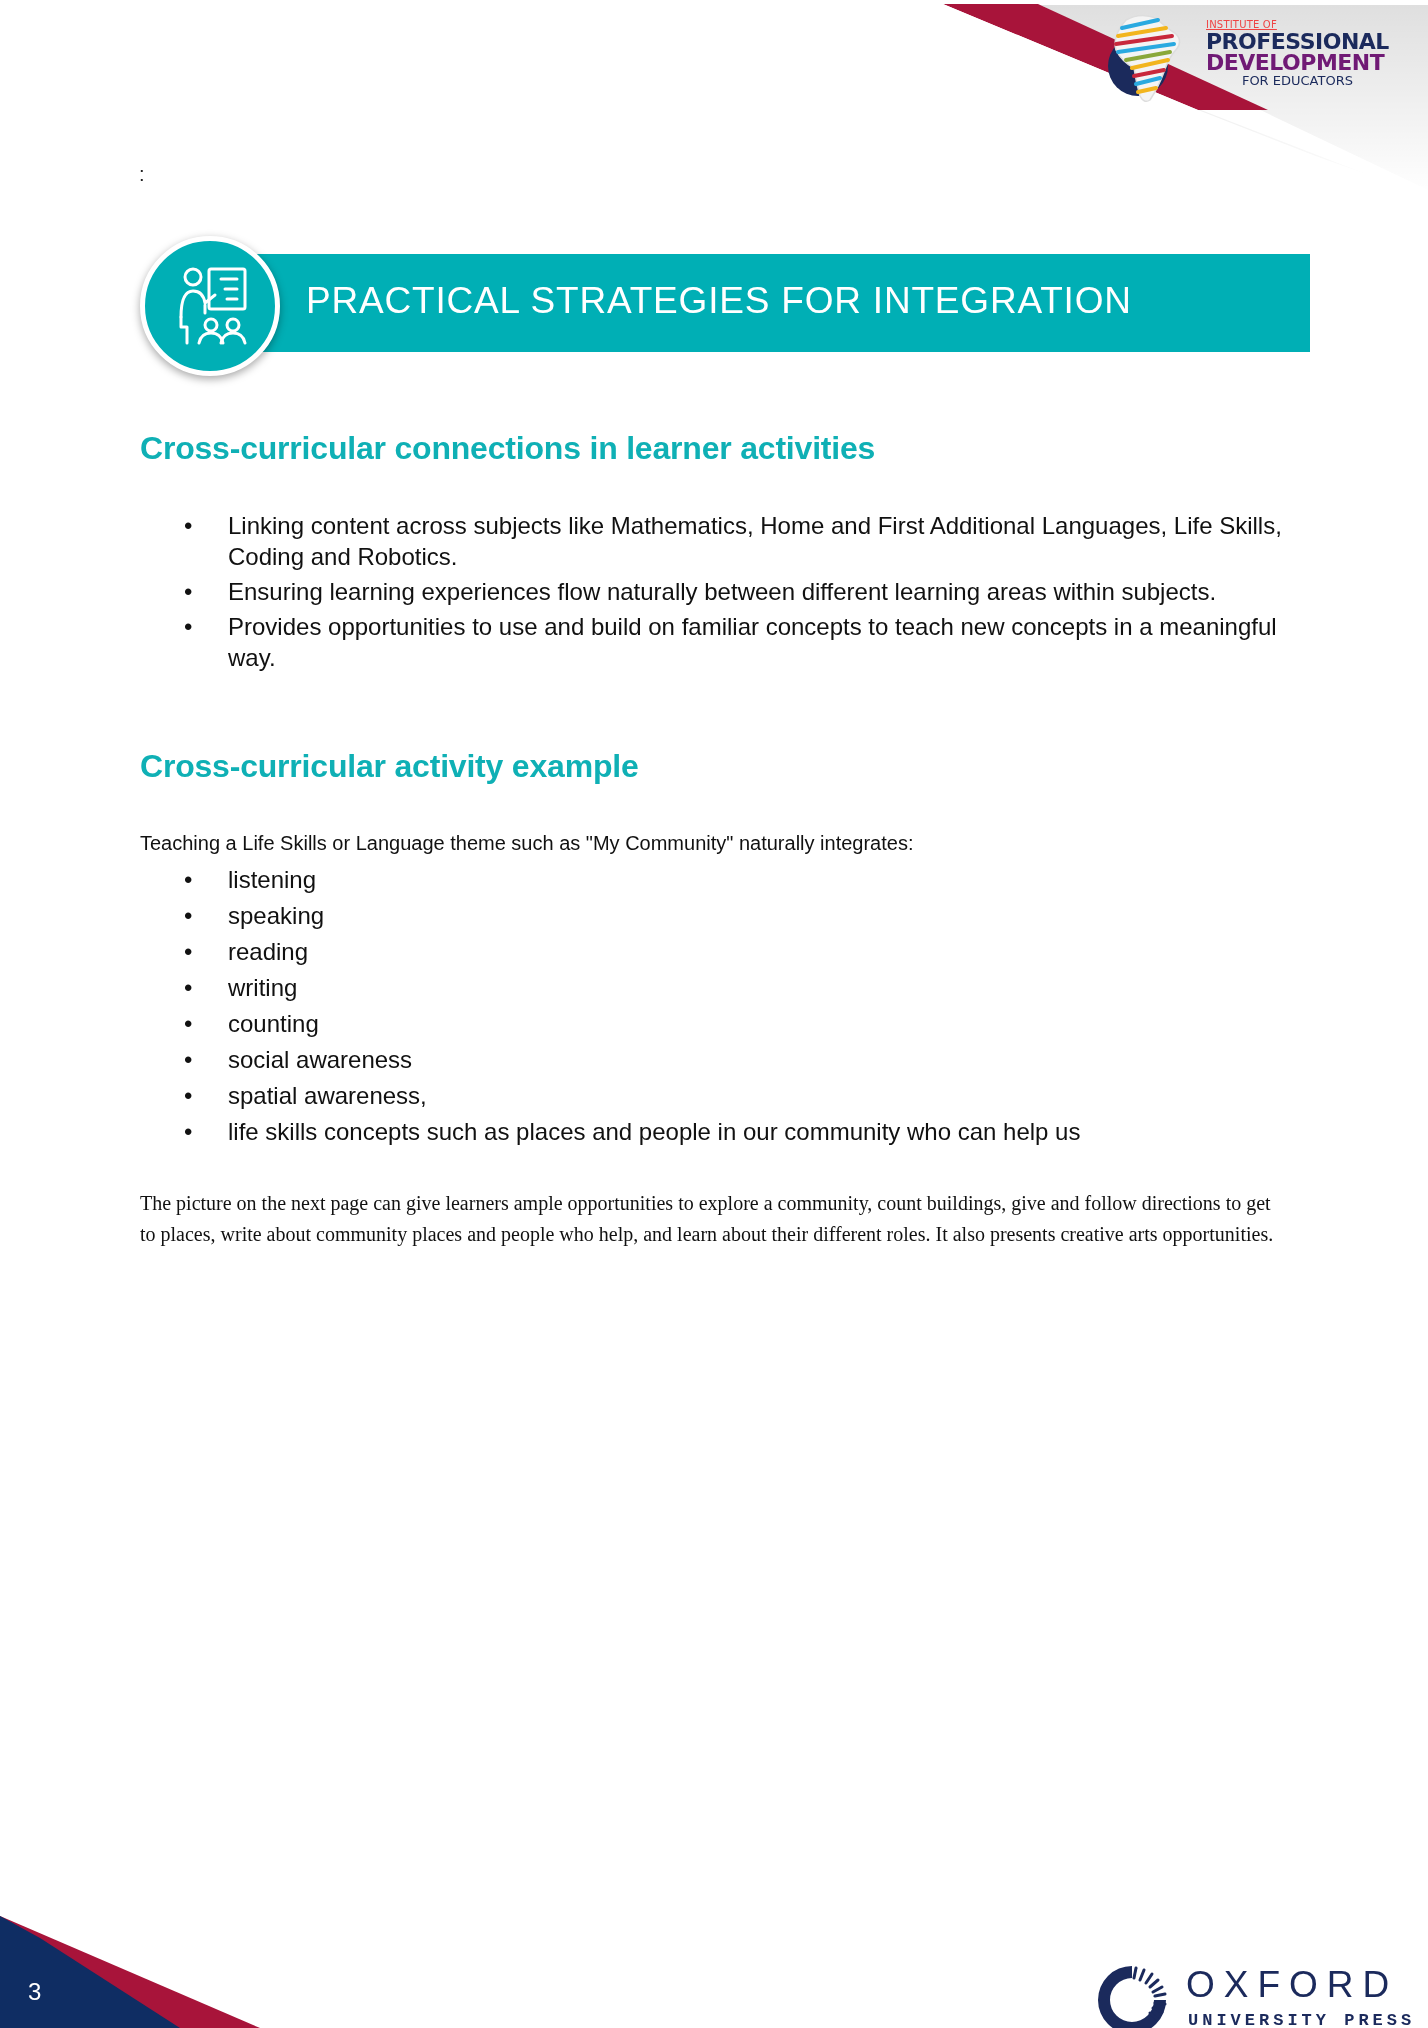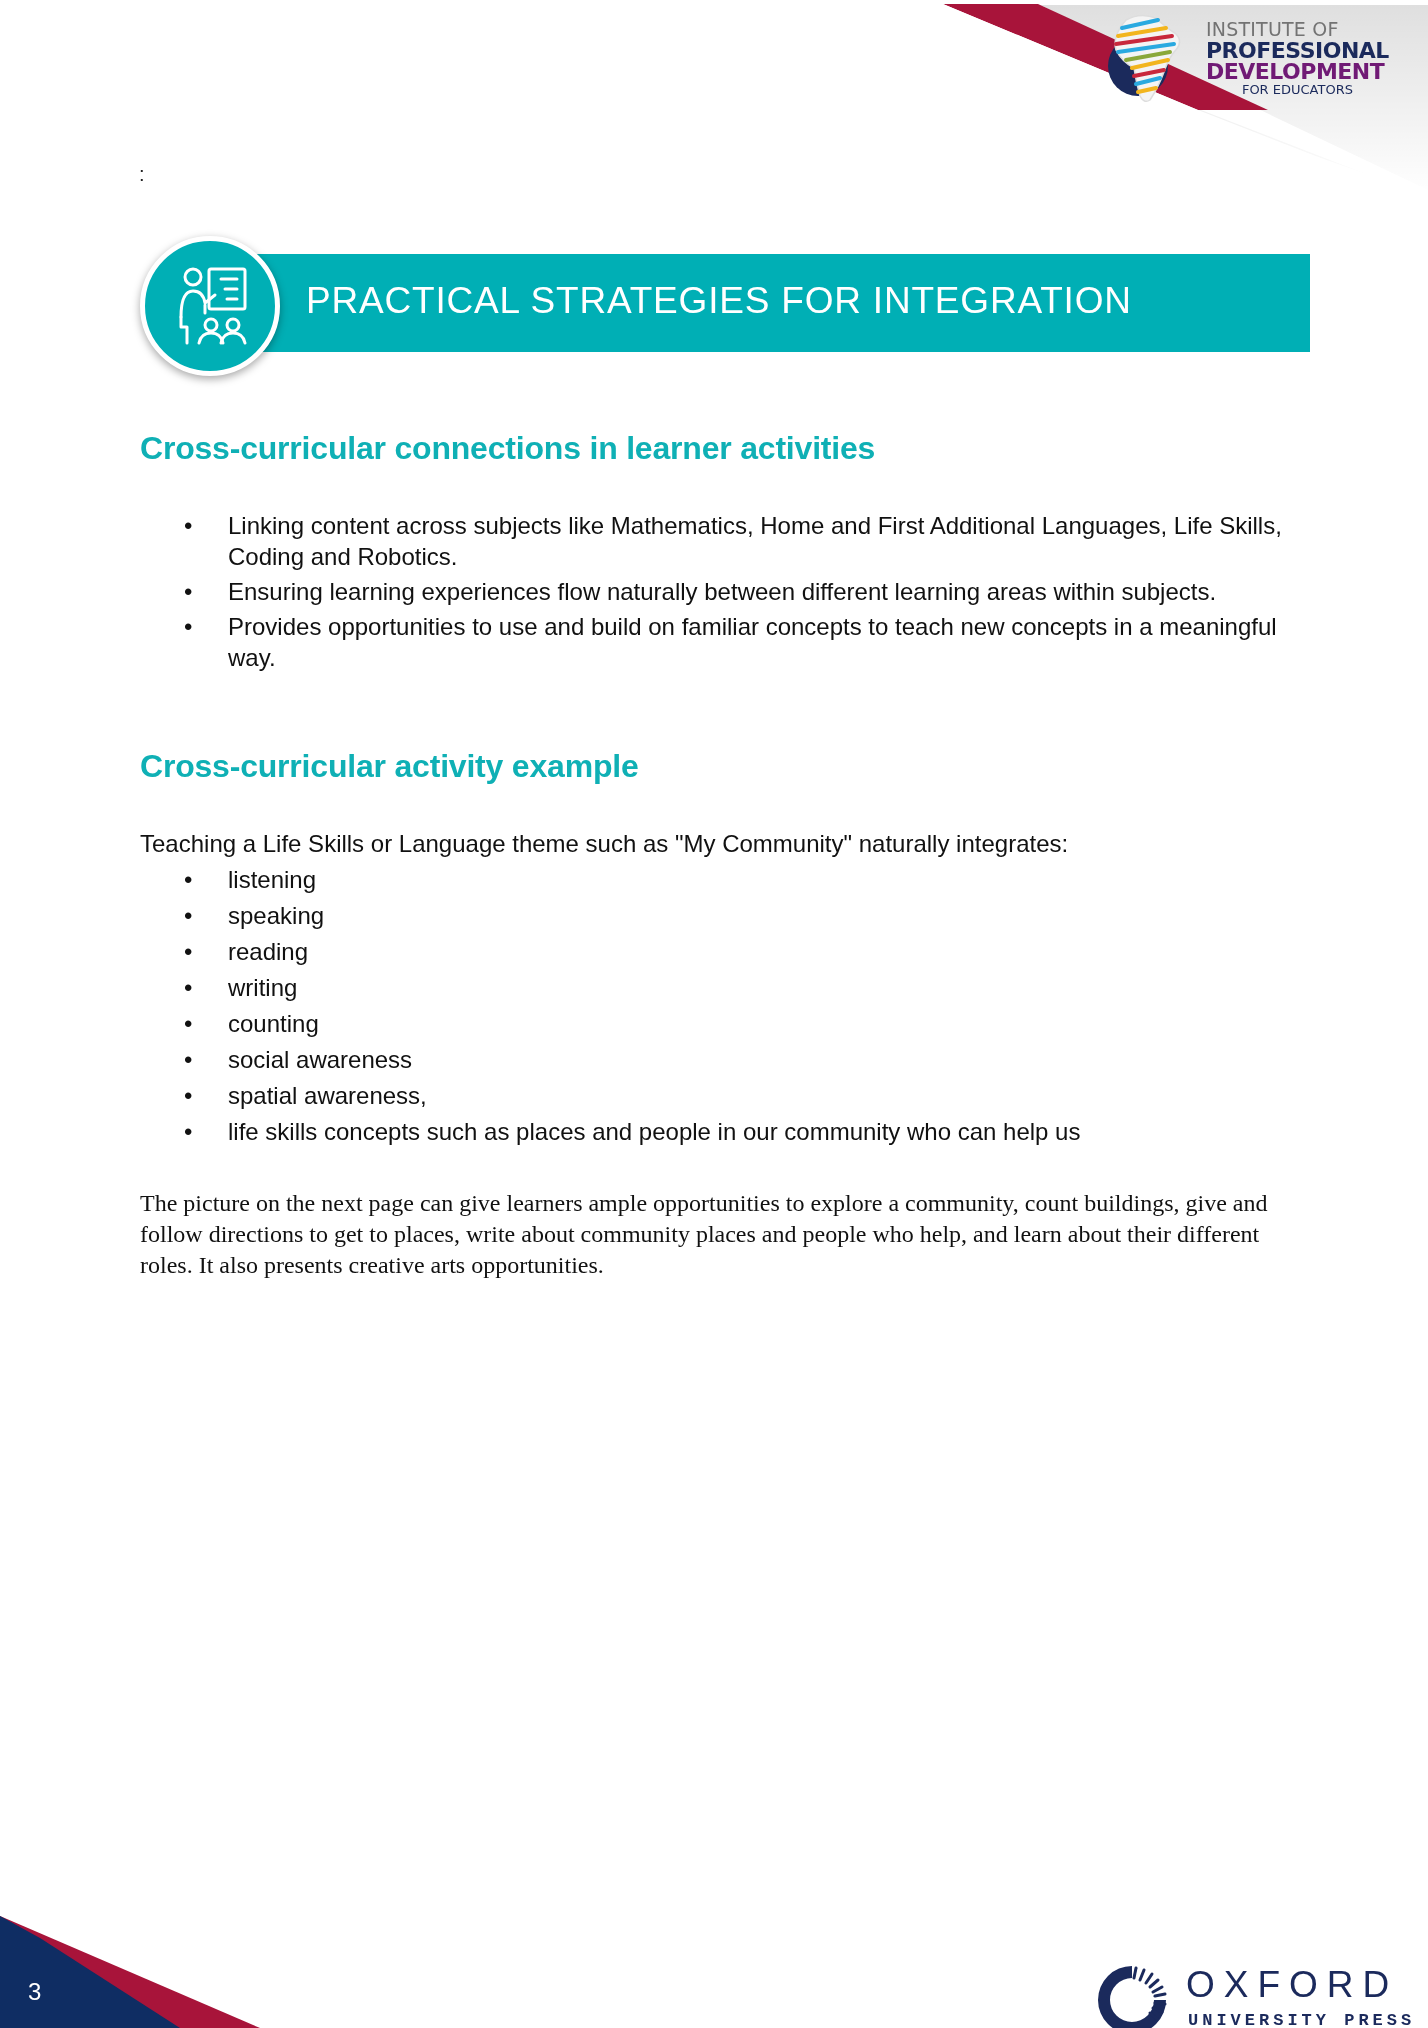--- a/index.html
+++ b/index.html
@@ -39,24 +39,25 @@
     }
     .ipd-text {
       position: absolute;
       left: 108px;
       top: 12px;
       line-height: 1;
       font-family: "DejaVu Sans", sans-serif;
       font-weight: bold;
     }
     .ipd-line1 {
-      font-size: 19px;
-      color: #737373;
+      font-size: 10px;
+      color: #ef4444;
       font-weight: normal;
       letter-spacing: 0.2px;
+      text-decoration: underline;
     }
     .ipd-line2 {
       font-size: 22px;
       color: #1b2a5c;
       margin-top: 1px;
       letter-spacing: -0.5px;
     }
     .ipd-line3 {
       font-size: 22px;
       color: #701a75;
@@ -172,21 +173,21 @@
       height: 36px;
       line-height: 36px;
     }
     .list-2 li .bullet {
       top: 0;
     }
 
     .para {
       position: absolute;
       left: 140px;
-      font-size: 24px;
+      font-size: 20px;
       line-height: 31px;
       color: #111;
       margin: 0;
     }
     .intro {
       top: 828px;
       white-space: nowrap;
     }
     .closing {
       top: 1188px;

